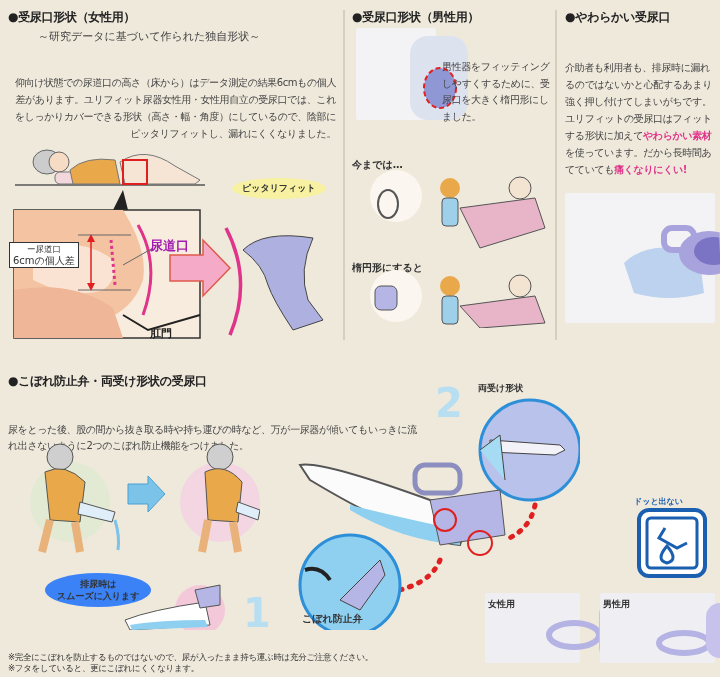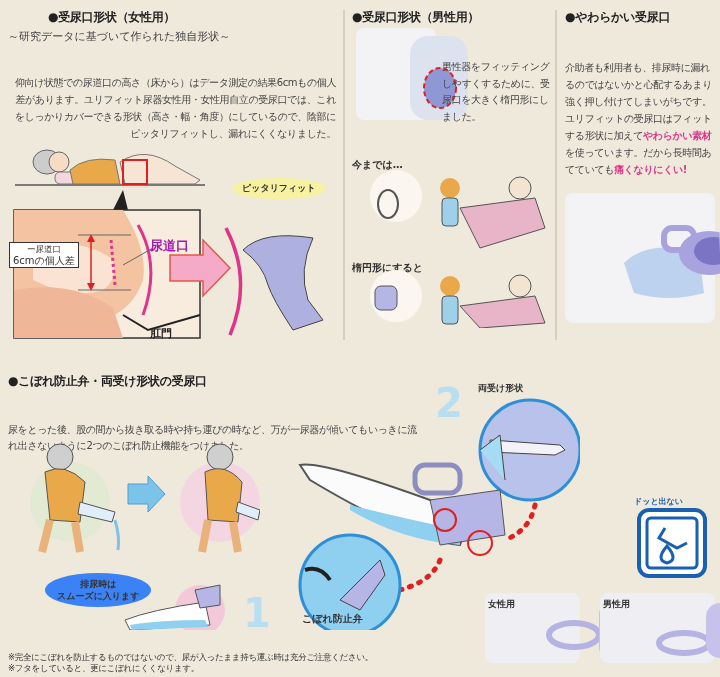--- a/index.html
+++ b/index.html
@@ -1,33 +1,33 @@
 <!DOCTYPE html>
 <html><head>
 <meta charset="utf-8">
 <style>
   * { box-sizing: border-box; margin: 0; padding: 0; }
   body { width: 720px; height: 677px; background: #efe9dc; font-family: "DejaVu Sans", sans-serif; color: #333; position: relative; overflow: hidden; }
   .abs { position: absolute; }
   .h { font-weight: bold; font-size: 12px; color: #222; letter-spacing: -0.3px; }
-  .sub { font-family: "DejaVu Serif", serif; font-size: 11px; color: #444; }
+  .sub { font-family: "DejaVu Serif", serif; font-size: 11px; color: #444; margin-left: 30px; }
   .body { font-size: 10px; line-height: 17px; color: #444; letter-spacing: -0.4px; margin-top: 31px; }
   .vline { position: absolute; width: 2px; background: #d6cfbf; }
   .pink { color: #e0348a; font-weight: bold; }
-  .photo { background: #f3f3f5; border-radius: 8px; padding-left: 44px; }
+  .photo { background: #f3f3f5; border-radius: 2px; padding-left: 44px; }
   .lbl { font-size: 9px; color: #333; font-weight: bold; }
 </style>
 </head>
 <body>
 
 <div class="vline" style="left:343px;top:10px;height:330px;"></div>
 <div class="vline" style="left:555px;top:10px;height:330px;"></div>
 
 <section>
-  <div class="abs h" style="left:8px;top:9px;margin-left:40px;">●受尿口形状（女性用）</div>
+  <div class="abs h" style="left:8px;top:9px;">●受尿口形状（女性用）</div>
   <div class="abs sub" style="left:8px;top:29px;">～研究データに基づいて作られた独自形状～</div>
   <div class="abs body" style="left:8px;top:43px;width:328px;text-align:right;">仰向け状態での尿道口の高さ（床から）はデータ測定の結果6cmもの個人差があります。ユリフィット尿器女性用・女性用自立の受尿口では、これをしっかりカバーできる形状（高さ・幅・角度）にしているので、陰部にピッタリフィットし、漏れにくくなりました。</div>
 
   <svg class="abs" style="left:15px;top:140px;" width="190" height="50">
     <line x1="0" y1="45" x2="190" y2="45" stroke="#555" stroke-width="1.5"></line>
     <ellipse cx="32" cy="22" rx="14" ry="12" fill="#ccc" stroke="#666"></ellipse>
     <ellipse cx="44" cy="22" rx="10" ry="10" fill="#f6dcc4" stroke="#666"></ellipse>
     <rect x="40" y="32" width="40" height="12" rx="5" fill="#f2d7dd" stroke="#777"></rect>
     <path d="M55 30 Q70 16 100 20 L105 44 L58 44 Z" fill="#e9a94a" stroke="#777"></path>
     <path d="M105 22 Q130 5 160 26 L185 40 L180 44 L110 44 Z" fill="#f6e4d4" stroke="#777"></path>

